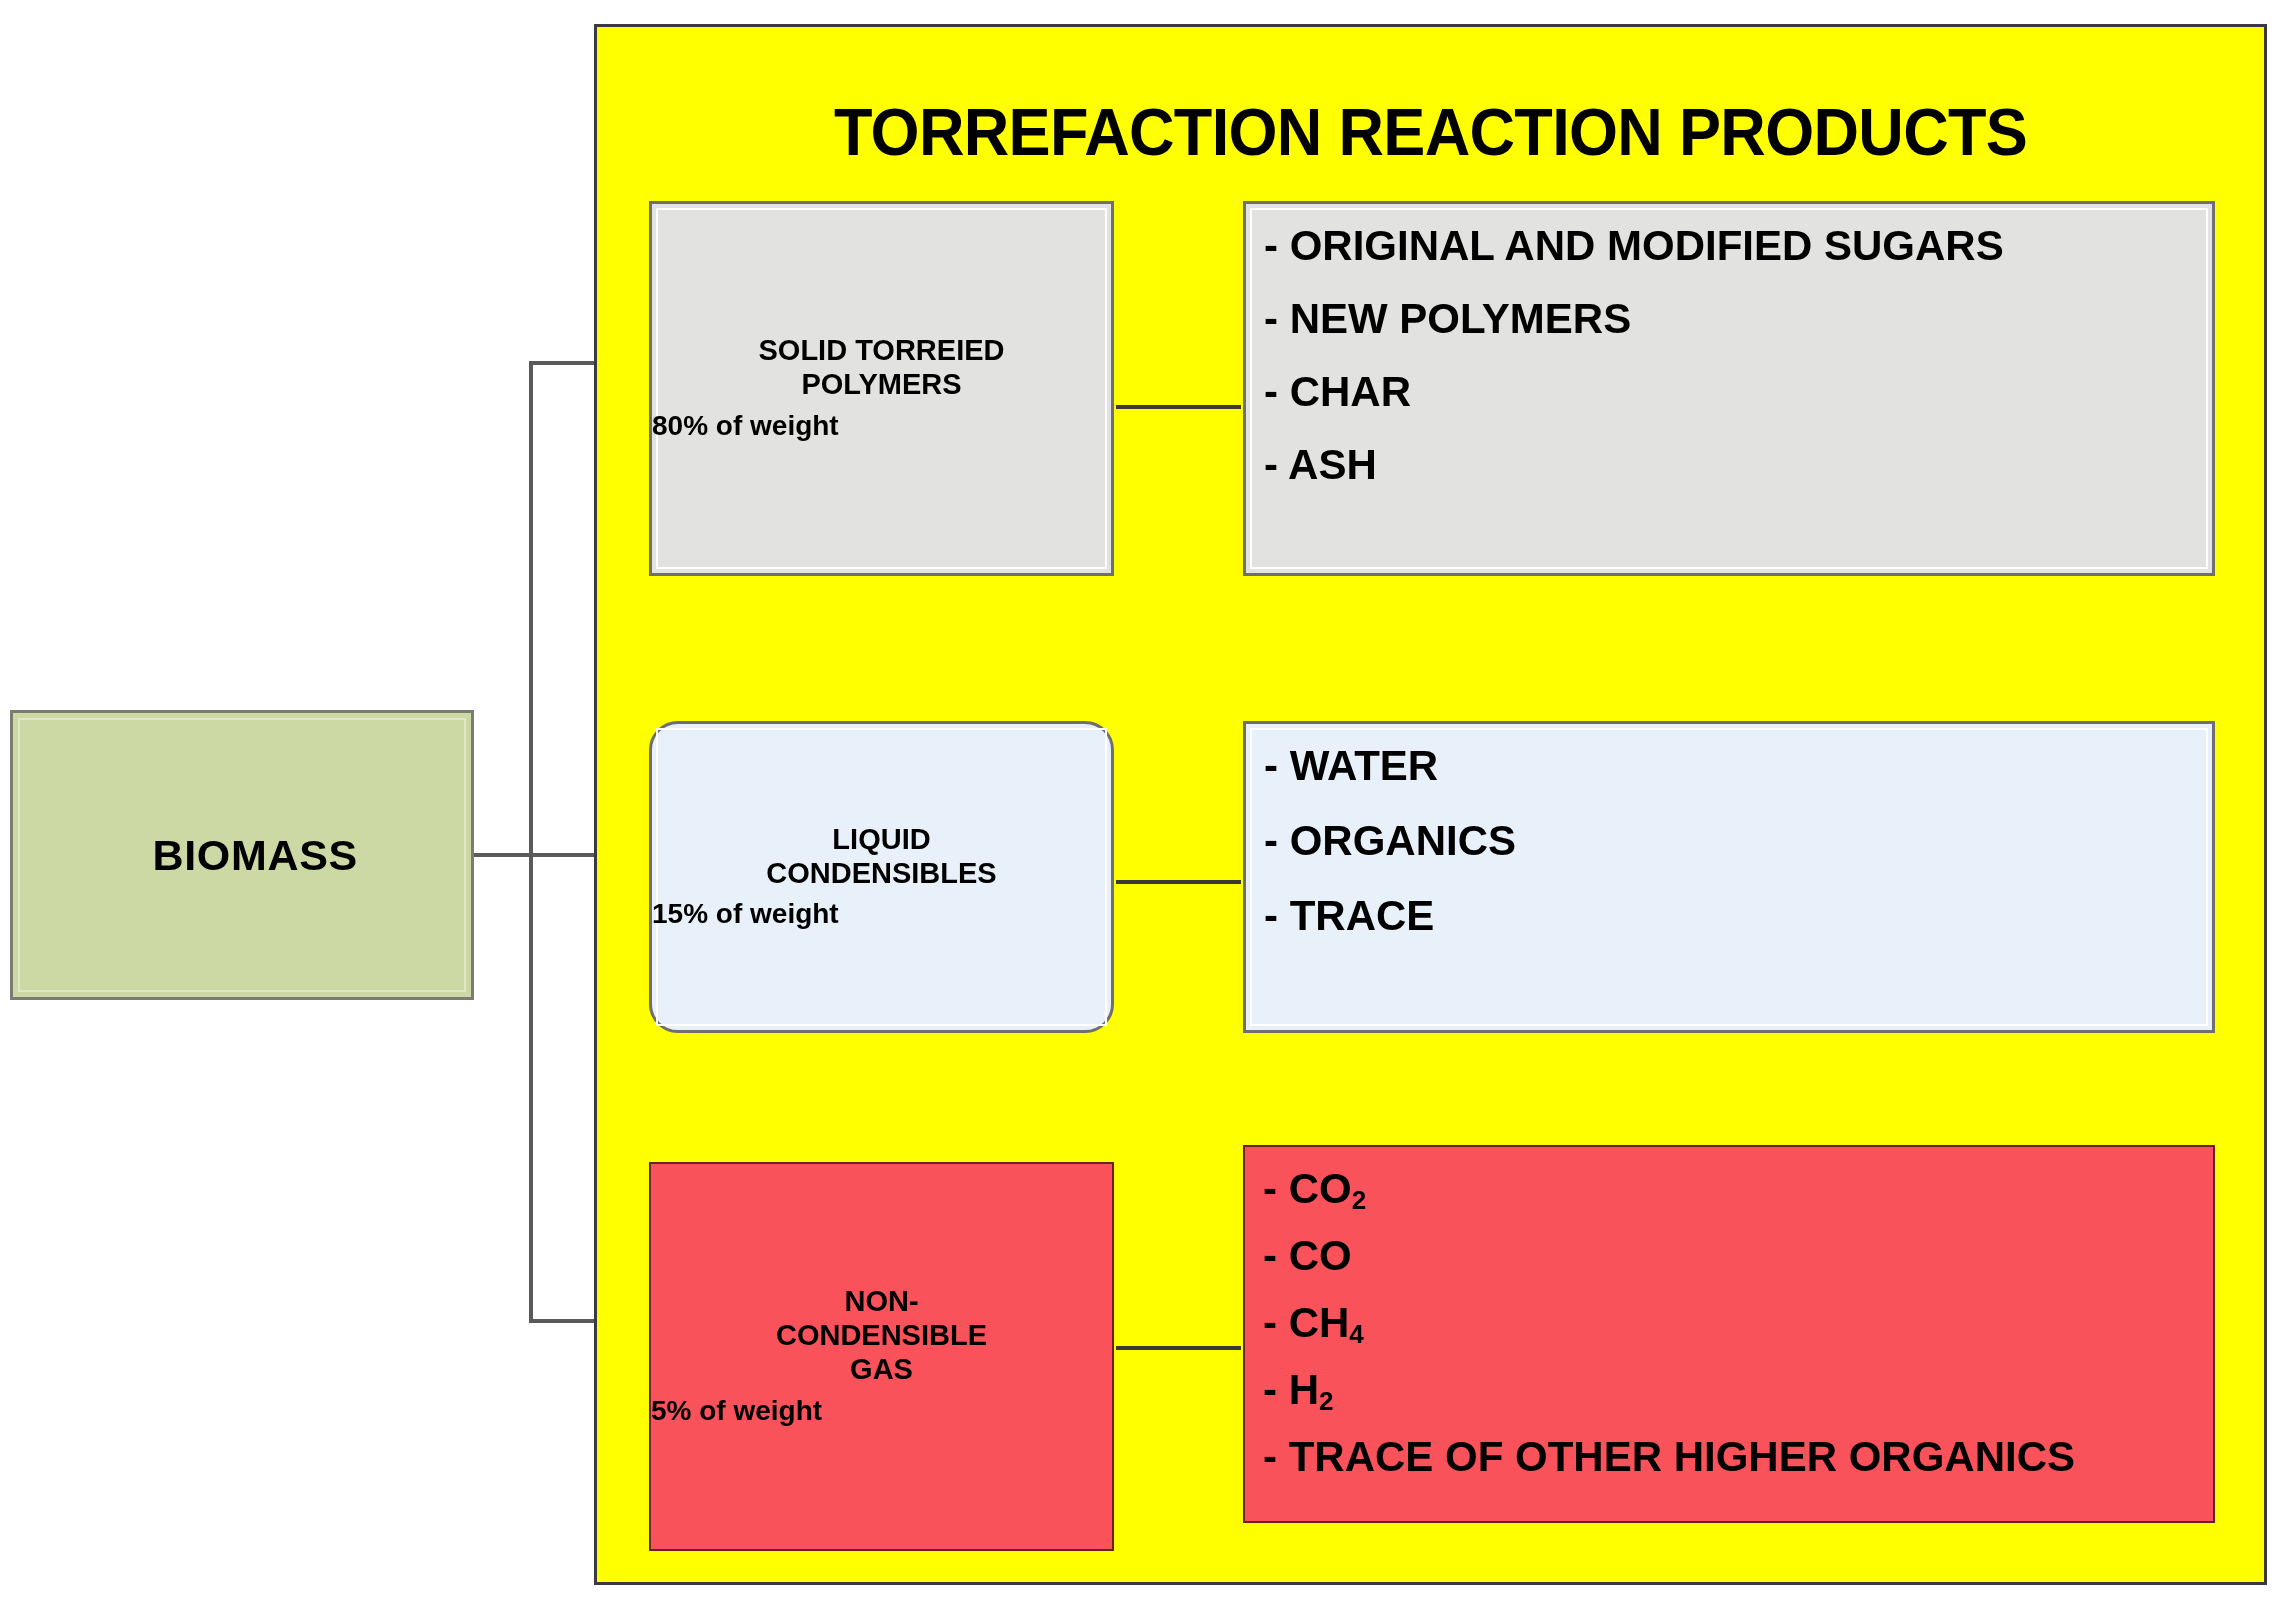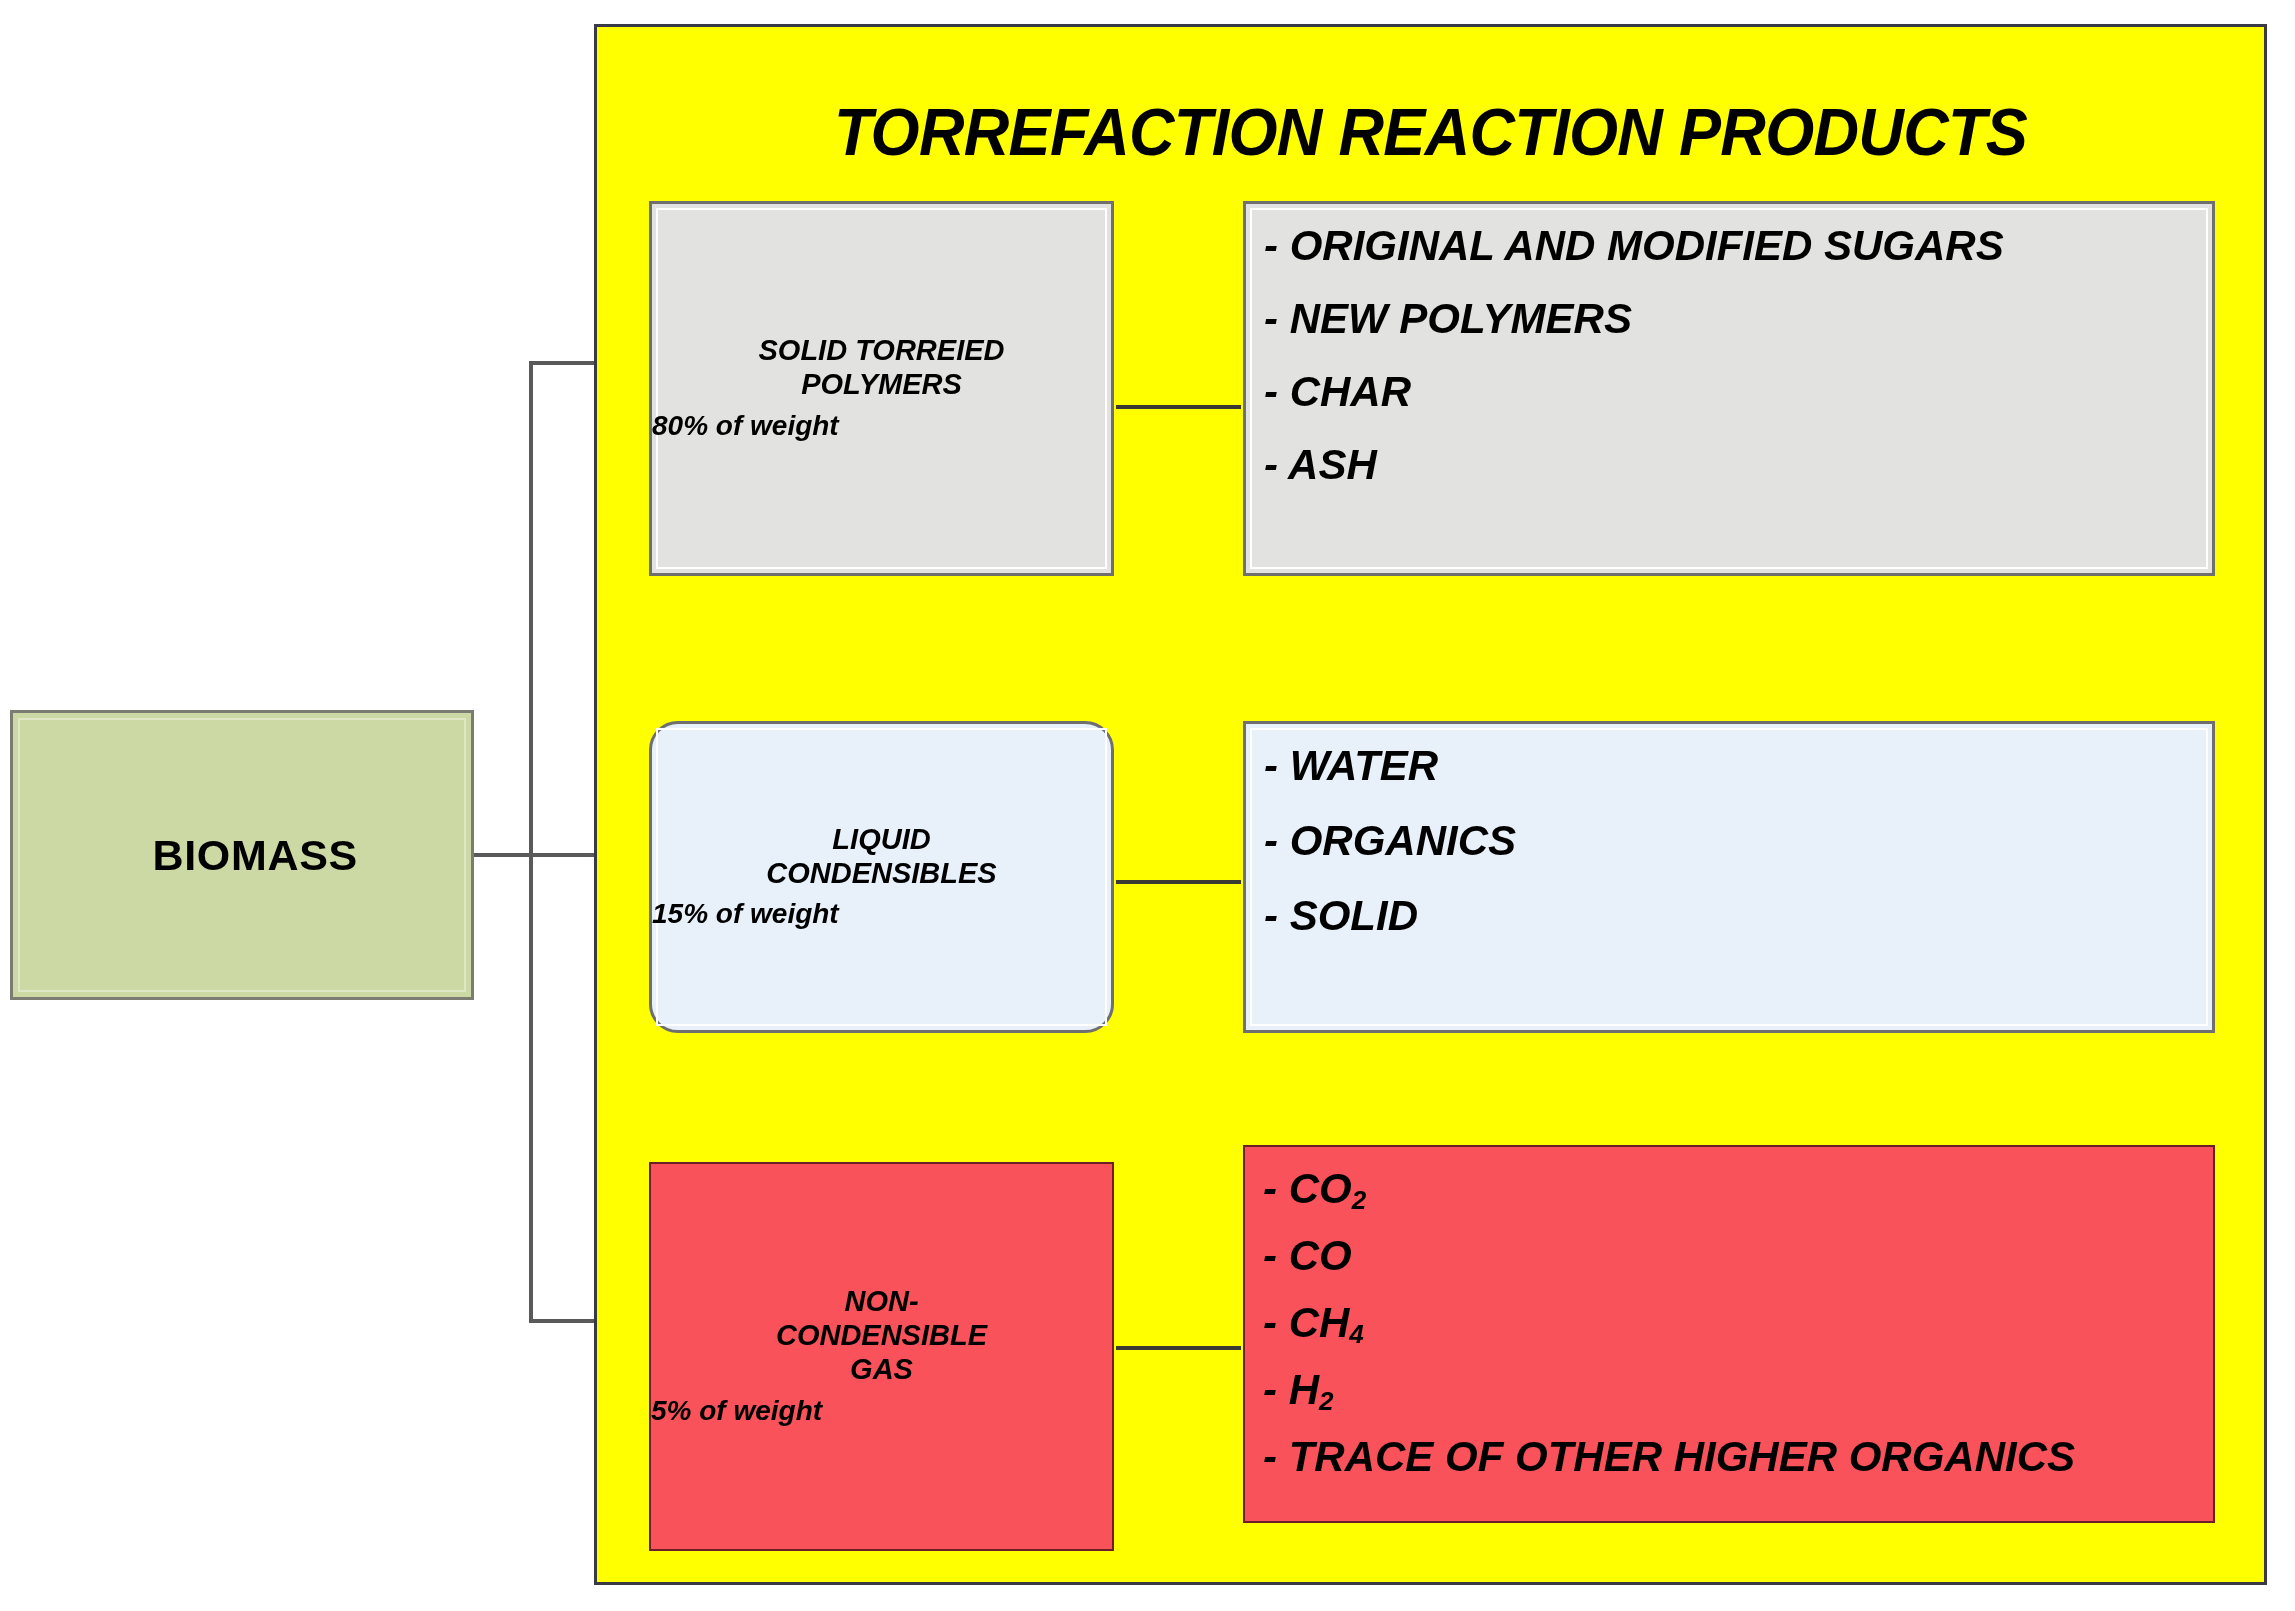--- a/index.html
+++ b/index.html
@@ -64,21 +64,20 @@
   
   .panel {
     position: absolute;
     left: 594px;
     top: 24px;
     width: 1673px;
     height: 1561px;
     background: #ffff00;
     border: 3.5px solid #3a3a46;
     box-sizing: border-box;
-    font-style: italic;
   }
   .panel-title {
     position: absolute;
     left: 0;
     right: 0;
     top: 66px;
     text-align: center;
     font-size: 67px;
     font-weight: bold;
     letter-spacing: -0.7px;
@@ -224,21 +223,21 @@
       </div>
     </div>
 
     <div class="stub" id="stub-liquid"></div>
 
     <div class="node right-box liquid-fill" id="list-liquid">
       <div class="bevel"></div>
       <div class="bullets">
         <div class="bullet-item">- WATER</div>
         <div class="bullet-item">- ORGANICS</div>
-        <div class="bullet-item">- SOLID</div>
+        <div class="bullet-item">- TRACE</div>
       </div>
     </div>
 
     <div class="node left-box gas-fill" id="box-gas">
       <div class="content">
         <div class="node-line">NON-</div>
         <div class="node-line">CONDENSIBLE</div>
         <div class="node-line">GAS</div>
         <div class="node-weight">5% of weight</div>
       </div>

